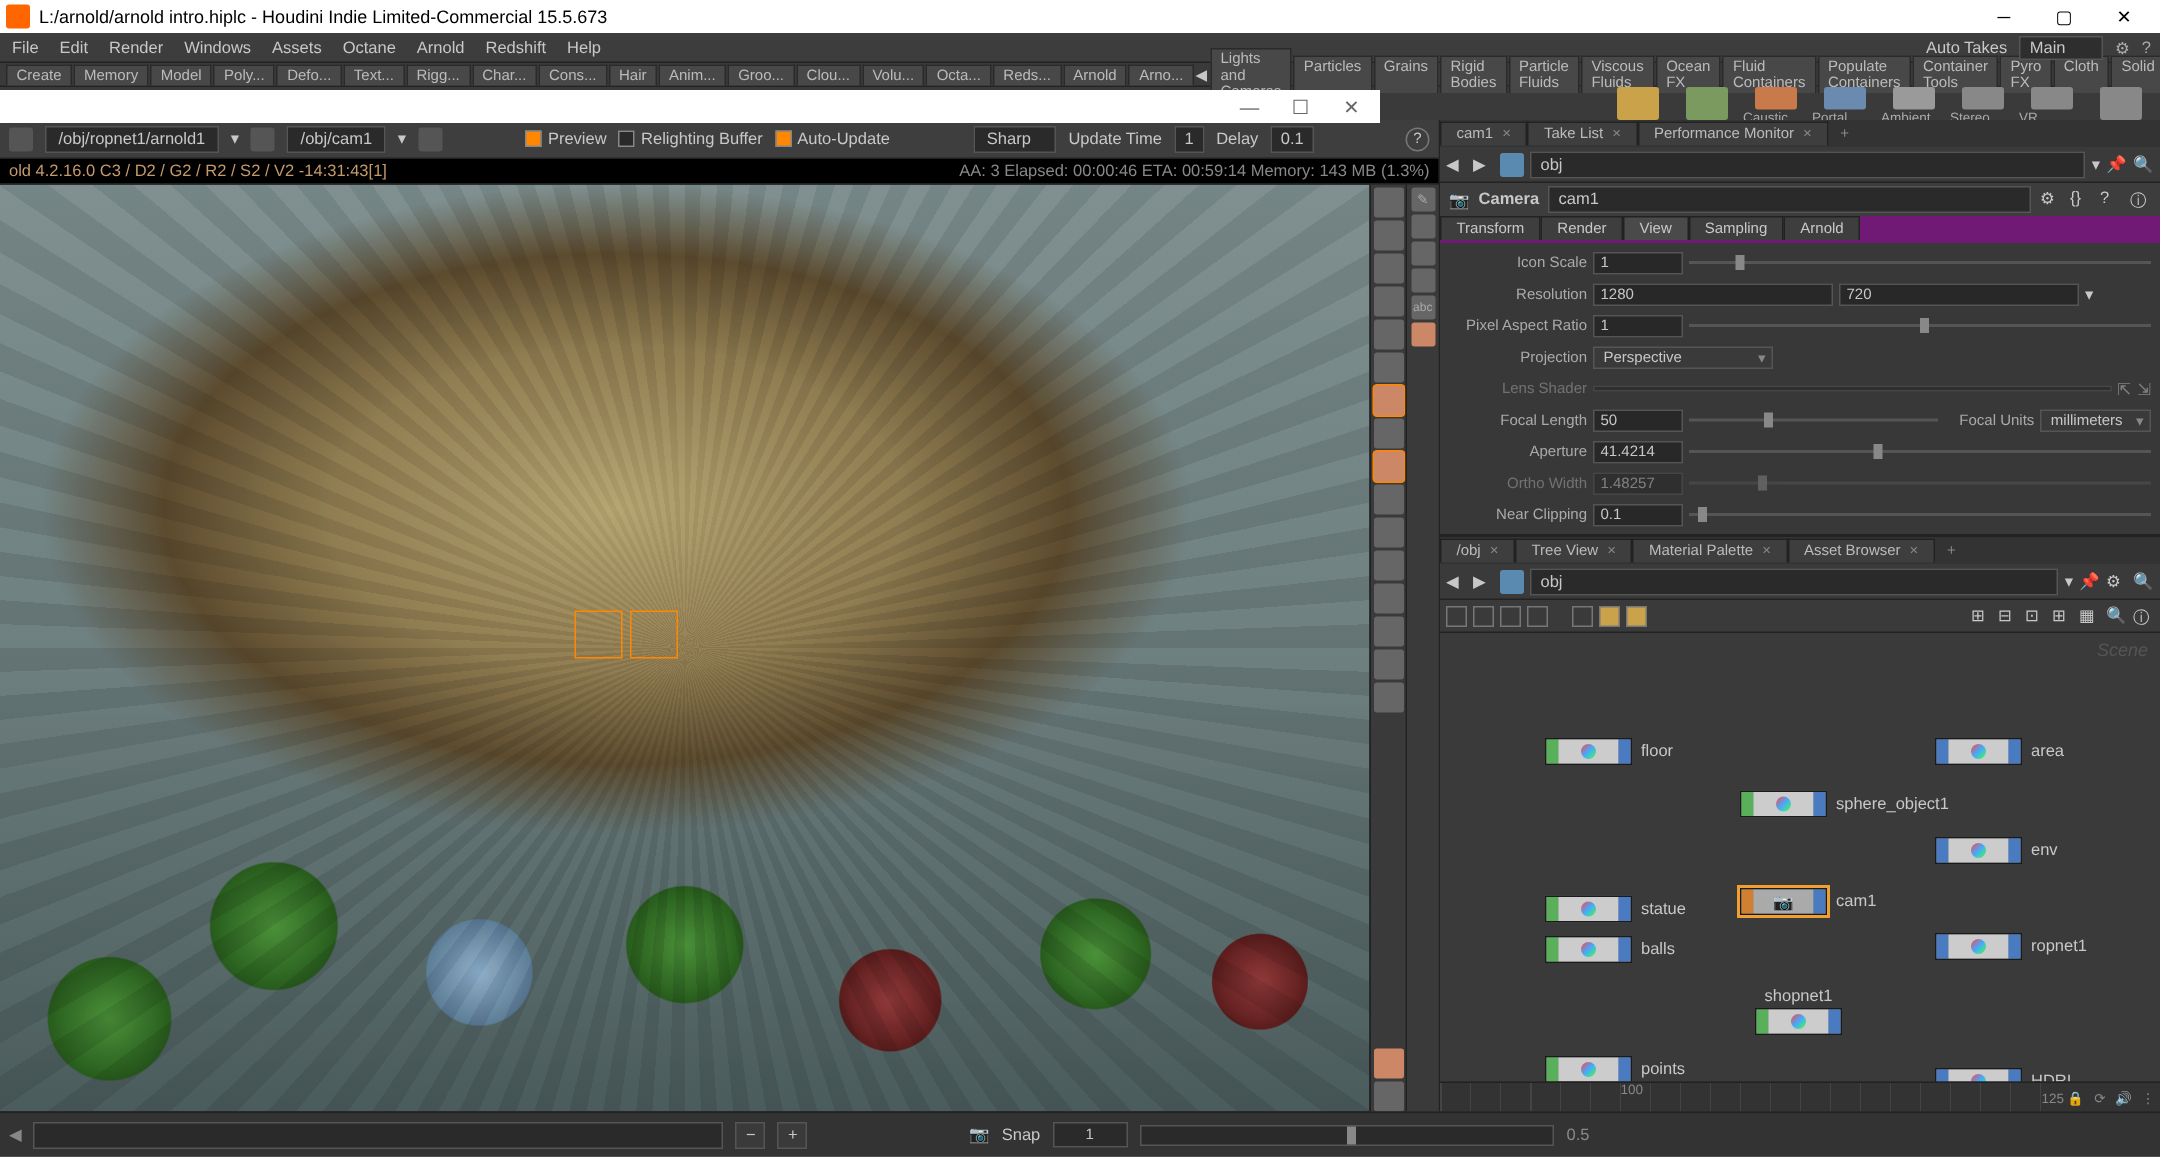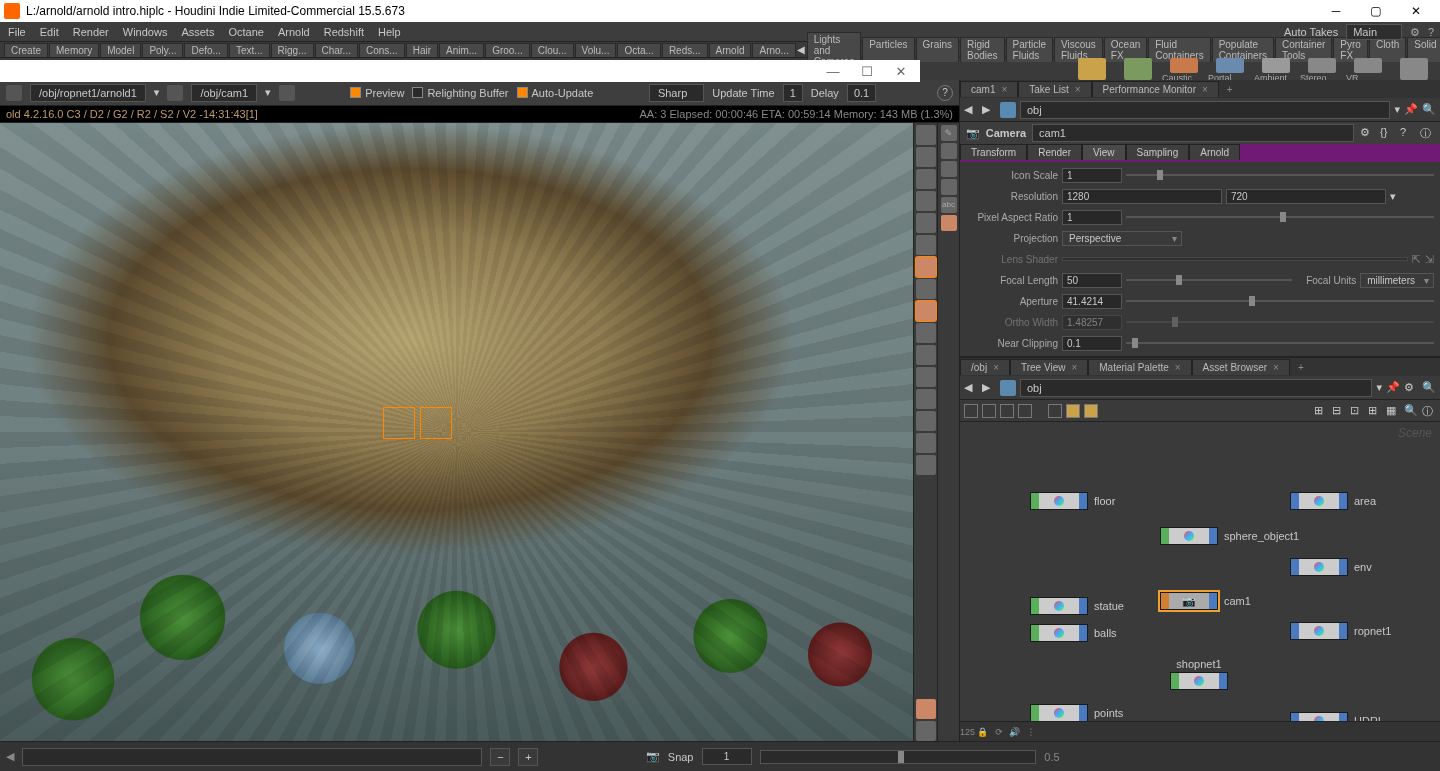--- a/index.html
+++ b/index.html
@@ -593,20 +593,23 @@
               <div class="flag b"></div>
             </div>
             <span class="nlbl">HDRI</span>
           </div>
         </div>
     </div>
   </div>
 </div>
 
 <div class="bottomright">
+  <div class="ruler">
+      <span style="position:absolute;left:30%;top:-1px;">100</span>
+    </div>
   <div class="framebox">125</div>
   <span style="width:16px;text-align:center;">🔒</span>
   <span style="width:16px;text-align:center;">⟳</span>
   <span style="width:16px;text-align:center;">🔊</span>
   <span style="width:16px;text-align:center;">⋮</span>
 </div>
 
 <div class="playbar">
   <span style="color:#888;">◀</span>
   <div class="tl"></div>

